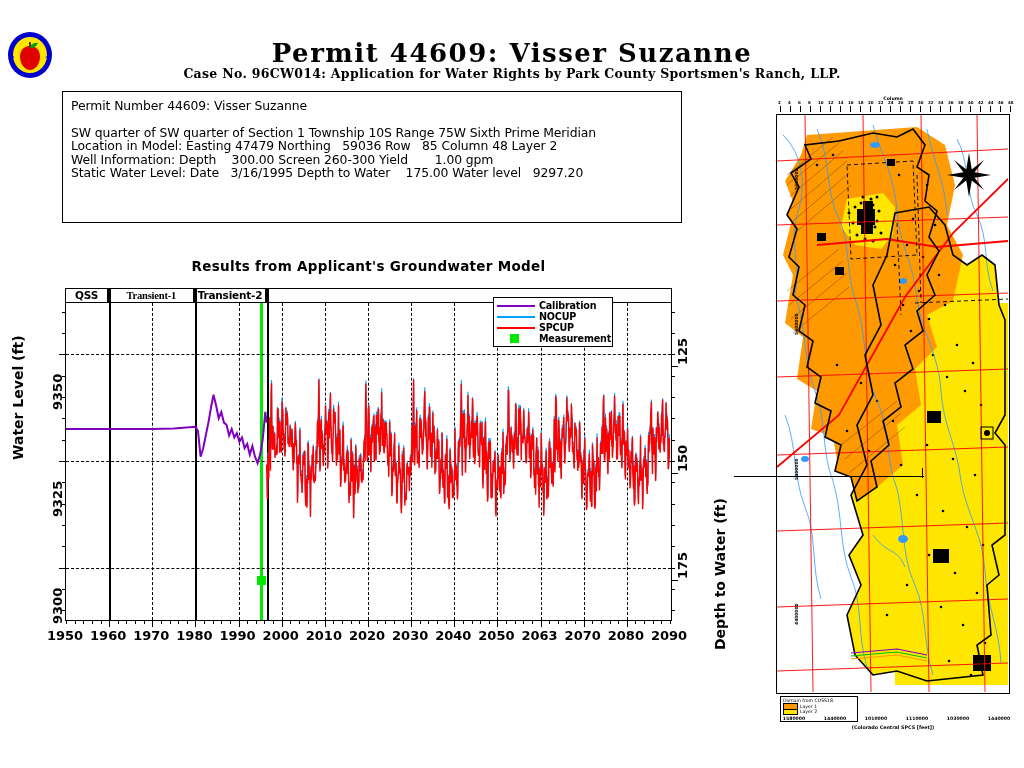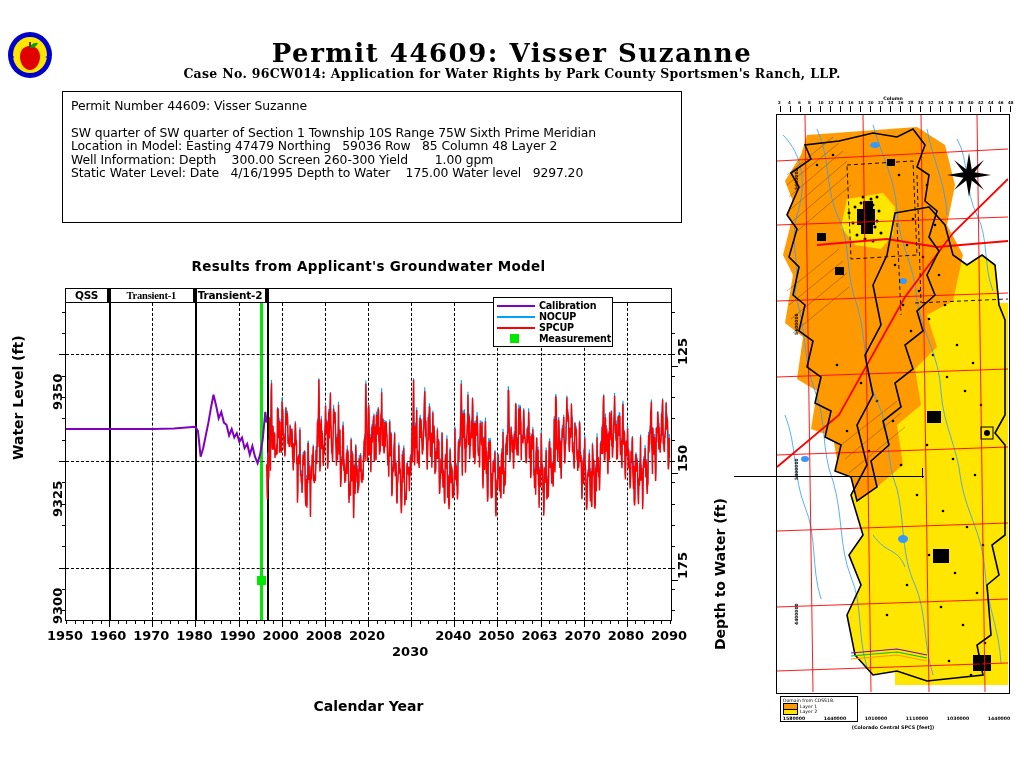--- a/index.html
+++ b/index.html
@@ -116,29 +116,28 @@
 </div>
 <div id="title-main">Permit 44609:   Visser Suzanne</div>
 <div id="title-sub">Case No. 96CW014: Application for Water Rights by Park County Sportsmen's Ranch, LLP.</div>
 
 <div id="infobox">
   <div class="ln">Permit Number 44609: Visser Suzanne</div>
   <div class="gap"></div>
   <div class="ln">SW quarter of SW quarter of Section 1 Township 10S Range 75W Sixth Prime Meridian</div>
   <div class="ln">Location in Model: Easting 47479 Northing   59036 Row   85 Column 48 Layer 2</div>
   <div class="ln">Well Information: Depth    300.00 Screen 260-300 Yield       1.00 gpm</div>
-  <div class="ln">Static Water Level: Date   4/16/1995 Depth to Water    175.00 Water level   9297.20</div>
+  <div class="ln">Static Water Level: Date   3/16/1995 Depth to Water    175.00 Water level   9297.20</div>
 </div>
 
 <div id="chart-wrap">
   <div id="chart-title">Results from Applicant's Groundwater Model</div>
 
   <div id="axis-y-title">Water Level (ft)</div>
   <div id="axis-y2-title">Depth to Water (ft)</div>
-  <div id="axis-x-title">Calendar Year</div>
 
   <div id="plot-frame">
     <div id="period-band">
         <div class="period bdr" style="left: 0px; width: 43.1429px;">QSS</div>
         <div class="period bdr" style="left: 43.1429px; width: 86.2857px; font-family: Liberation Serif, serif;">Transient-1</div>
         <div class="period bdr" style="left: 129.429px; width: 71.1857px;">Transient-2</div>
       </div>
     <svg id="plot-svg" width="604" height="330" viewBox="0 0 604 330" style="position:absolute;left:0;top:0;z-index:3;pointer-events:none;">
         <path d="M0.0 140.0 L43.1 140.0 L86.3 140.0 L107.9 139.5 L129.4 137.8 L132.0 142.1 L134.6 167.7 L137.2 159.2 L139.8 146.4 L142.4 133.6 L145.0 118.6 L147.5 105.8 L150.1 116.5 L152.7 129.3 L155.3 122.9 L157.9 133.6 L160.5 135.7 L163.1 146.4 L165.7 140.0 L168.3 148.5 L170.8 144.2 L173.4 152.8 L176.0 148.5 L178.6 159.2 L181.2 154.9 L183.8 165.6 L186.4 157.1 L189.0 167.7 L191.6 174.1 L194.1 165.6 L196.7 150.6 L199.3 122.9 L200.6 133.6 " fill="none" stroke="#8000c0" stroke-width="2"></path>
         <path d="M200.61 174.68 L200.97 184.18 L201.32 206.29 L201.67 197.77 L202.02 163.33 L202.37 170.61 L202.72 187.90 L203.07 150.16 L203.42 152.02 L203.77 127.83 L204.12 159.83 L204.47 180.25 L204.82 131.55 L205.17 100.38 L205.53 90.96 L205.88 138.75 L206.23 158.22 L206.58 156.98 L206.93 136.29 L207.28 142.22 L207.63 159.71 L207.98 153.71 L208.33 146.53 L208.68 142.66 L209.03 167.59 L209.38 161.30 L209.73 160.54 L210.09 164.00 L210.44 160.41 L210.79 154.12 L211.14 163.48 L211.49 117.98 L211.84 120.36 L212.19 118.95 L212.54 144.46 L212.89 147.65 L213.24 128.41 L213.59 159.89 L213.94 151.72 L214.29 158.04 L214.65 158.56 L215.00 129.88 L215.35 160.37 L215.70 150.72 L216.05 108.46 L216.40 126.48 L216.75 116.63 L217.10 140.12 L217.45 143.03 L217.80 145.54 L218.15 159.89 L218.50 144.55 L218.85 166.39 L219.21 160.65 L219.56 134.32 L219.91 117.69 L220.26 134.82 L220.61 127.60 L220.96 122.86 L221.31 121.66 L221.66 130.04 L222.01 153.56 L222.36 145.85 L222.71 149.48 L223.06 153.39 L223.41 154.92 L223.77 153.50 L224.12 135.25 L224.47 143.94 L224.82 144.84 L225.17 143.17 L225.52 157.44 L225.87 139.14 L226.22 144.53 L226.57 165.51 L226.92 169.25 L227.27 179.98 L227.62 153.68 L227.97 171.86 L228.33 156.52 L228.68 153.16 L229.03 141.42 L229.38 132.14 L229.73 142.26 L230.08 153.53 L230.43 150.81 L230.78 171.75 L231.13 167.60 L231.48 211.43 L231.83 198.21 L232.18 170.96 L232.53 165.11 L232.89 168.88 L233.24 171.36 L233.59 173.06 L233.94 138.23 L234.29 175.30 L234.64 186.18 L234.99 181.72 L235.34 191.71 L235.69 181.14 L236.04 203.10 L236.39 193.15 L236.74 178.45 L237.09 163.38 L237.45 163.23 L237.80 172.35 L238.15 172.41 L238.50 162.02 L238.85 162.34 L239.20 199.50 L239.55 209.33 L239.90 214.27 L240.25 192.99 L240.60 185.94 L240.95 215.97 L241.30 186.95 L241.65 193.73 L242.01 151.64 L242.36 152.57 L242.71 188.29 L243.06 173.50 L243.41 188.93 L243.76 180.74 L244.11 195.34 L244.46 226.38 L244.81 190.49 L245.16 175.62 L245.51 188.44 L245.86 181.28 L246.21 165.15 L246.57 169.42 L246.92 165.55 L247.27 155.52 L247.62 189.36 L247.97 187.74 L248.32 191.22 L248.67 185.35 L249.02 184.89 L249.37 191.01 L249.72 177.68 L250.07 156.99 L250.42 171.22 L250.77 171.13 L251.13 153.09 L251.48 129.77 L251.83 155.09 L252.18 142.32 L252.53 113.52 L252.88 89.34 L253.23 114.01 L253.58 153.30 L253.93 179.26 L254.28 173.66 L254.63 133.71 L254.98 131.95 L255.33 126.78 L255.69 158.82 L256.04 154.71 L256.39 141.32 L256.74 153.26 L257.09 169.37 L257.44 173.39 L257.79 155.77 L258.14 155.42 L258.49 164.06 L258.84 138.13 L259.19 134.13 L259.54 114.53 L259.89 129.98 L260.25 141.62 L260.60 144.52 L260.95 130.44 L261.30 133.98 L261.65 177.36 L262.00 171.18 L262.35 153.69 L262.70 119.81 L263.05 121.22 L263.40 146.53 L263.75 127.65 L264.10 113.42 L264.45 102.95 L264.81 132.45 L265.16 137.98 L265.51 154.51 L265.86 160.53 L266.21 161.77 L266.56 170.59 L266.91 152.96 L267.26 142.36 L267.61 115.86 L267.96 124.17 L268.31 122.50 L268.66 133.65 L269.01 122.54 L269.37 133.51 L269.72 148.10 L270.07 158.54 L270.42 173.89 L270.77 156.09 L271.12 144.66 L271.47 170.32 L271.82 149.03 L272.17 142.84 L272.52 112.76 L272.87 146.48 L273.22 163.98 L273.57 153.87 L273.93 139.77 L274.28 169.14 L274.63 195.24 L274.98 189.65 L275.33 176.27 L275.68 166.82 L276.03 174.88 L276.38 166.82 L276.73 140.02 L277.08 132.58 L277.43 140.78 L277.78 179.31 L278.13 169.81 L278.49 182.73 L278.84 190.38 L279.19 182.90 L279.54 188.39 L279.89 178.82 L280.24 174.55 L280.59 162.54 L280.94 181.35 L281.29 156.31 L281.64 164.60 L281.99 160.84 L282.34 171.35 L282.69 194.75 L283.05 210.32 L283.40 200.65 L283.75 192.53 L284.10 204.53 L284.45 204.94 L284.80 173.79 L285.15 148.52 L285.50 165.60 L285.85 188.58 L286.20 169.42 L286.55 161.68 L286.90 171.27 L287.25 199.49 L287.61 228.66 L287.96 208.49 L288.31 174.88 L288.66 180.11 L289.01 203.94 L289.36 191.69 L289.71 155.05 L290.06 162.39 L290.41 184.87 L290.76 175.59 L291.11 190.99 L291.46 176.23 L291.81 200.82 L292.17 195.33 L292.52 196.31 L292.87 194.44 L293.22 165.77 L293.57 174.47 L293.92 180.99 L294.27 173.49 L294.62 163.98 L294.97 170.18 L295.32 189.72 L295.67 190.21 L296.02 189.24 L296.37 180.02 L296.73 184.77 L297.08 188.18 L297.43 170.45 L297.78 163.55 L298.13 151.04 L298.48 149.53 L298.83 144.96 L299.18 168.55 L299.53 112.51 L299.88 91.47 L300.23 117.56 L300.58 116.51 L300.93 149.58 L301.29 169.01 L301.64 161.41 L301.99 159.85 L302.34 137.45 L302.69 114.76 L303.04 123.67 L303.39 162.99 L303.74 162.97 L304.09 157.96 L304.44 144.89 L304.79 181.04 L305.14 164.26 L305.49 159.81 L305.85 135.16 L306.20 140.54 L306.55 152.90 L306.90 132.42 L307.25 132.84 L307.60 126.93 L307.95 124.59 L308.30 171.09 L308.65 163.05 L309.00 136.68 L309.35 136.12 L309.70 148.02 L310.05 170.36 L310.41 122.60 L310.76 125.92 L311.11 132.55 L311.46 143.03 L311.81 131.46 L312.16 117.93 L312.51 120.55 L312.86 150.49 L313.21 152.16 L313.56 164.65 L313.91 137.71 L314.26 159.02 L314.61 138.24 L314.97 123.29 L315.32 132.18 L315.67 99.25 L316.02 136.46 L316.37 155.59 L316.72 143.16 L317.07 128.98 L317.42 149.18 L317.77 157.32 L318.12 162.71 L318.47 154.94 L318.82 131.00 L319.17 155.91 L319.53 137.81 L319.88 132.69 L320.23 131.86 L320.58 142.67 L320.93 144.30 L321.28 154.60 L321.63 167.12 L321.98 176.03 L322.33 163.51 L322.68 186.60 L323.03 162.48 L323.38 151.16 L323.73 130.26 L324.09 151.52 L324.44 166.43 L324.79 148.75 L325.14 142.70 L325.49 160.43 L325.84 205.33 L326.19 200.74 L326.54 185.43 L326.89 174.18 L327.24 179.49 L327.59 175.50 L327.94 156.64 L328.29 154.46 L328.65 142.86 L329.00 177.08 L329.35 184.47 L329.70 171.26 L330.05 171.91 L330.40 188.07 L330.75 211.36 L331.10 213.73 L331.45 190.58 L331.80 190.02 L332.15 182.79 L332.50 183.17 L332.85 153.61 L333.21 176.82 L333.56 169.67 L333.91 183.89 L334.26 179.12 L334.61 194.95 L334.96 210.51 L335.31 220.86 L335.66 215.48 L336.01 196.13 L336.36 161.44 L336.71 190.62 L337.06 181.70 L337.41 185.04 L337.77 156.21 L338.12 170.99 L338.47 185.82 L338.82 213.68 L339.17 206.78 L339.52 206.26 L339.87 203.27 L340.22 209.60 L340.57 195.80 L340.92 175.96 L341.27 172.59 L341.62 182.98 L341.97 181.19 L342.33 181.41 L342.68 177.29 L343.03 180.85 L343.38 199.31 L343.73 184.76 L344.08 185.17 L344.43 165.18 L344.78 181.25 L345.13 175.63 L345.48 162.50 L345.83 148.35 L346.18 133.18 L346.53 171.57 L346.89 149.19 L347.24 115.15 L347.59 89.33 L347.94 127.73 L348.29 161.74 L348.64 172.76 L348.99 158.78 L349.34 133.51 L349.69 155.75 L350.04 137.82 L350.39 135.62 L350.74 118.31 L351.09 159.21 L351.45 173.25 L351.80 160.39 L352.15 166.55 L352.50 168.36 L352.85 172.48 L353.20 175.77 L353.55 138.23 L353.90 128.29 L354.25 125.64 L354.60 146.57 L354.95 129.47 L355.30 133.56 L355.65 145.55 L356.01 153.09 L356.36 164.03 L356.71 157.18 L357.06 159.91 L357.41 141.46 L357.76 138.26 L358.11 123.32 L358.46 107.60 L358.81 98.35 L359.16 126.42 L359.51 143.86 L359.86 129.59 L360.21 147.46 L360.57 150.76 L360.92 165.09 L361.27 179.71 L361.62 161.98 L361.97 148.71 L362.32 124.72 L362.67 148.93 L363.02 134.03 L363.37 114.34 L363.72 118.38 L364.07 132.21 L364.42 165.69 L364.77 163.89 L365.13 143.00 L365.48 152.10 L365.83 174.89 L366.18 156.03 L366.53 144.36 L366.88 121.47 L367.23 152.05 L367.58 137.03 L367.93 135.64 L368.28 142.25 L368.63 148.31 L368.98 184.10 L369.33 164.63 L369.69 180.87 L370.04 159.05 L370.39 166.70 L370.74 166.96 L371.09 155.01 L371.44 138.51 L371.79 157.98 L372.14 166.99 L372.49 151.37 L372.84 149.99 L373.19 182.71 L373.54 204.33 L373.89 197.86 L374.25 187.72 L374.60 185.66 L374.95 168.87 L375.30 171.04 L375.65 181.03 L376.00 142.93 L376.35 152.06 L376.70 182.99 L377.05 198.15 L377.40 179.41 L377.75 186.02 L378.10 192.41 L378.45 211.23 L378.81 212.98 L379.16 173.89 L379.51 164.81 L379.86 165.78 L380.21 178.98 L380.56 156.41 L380.91 146.28 L381.26 179.77 L381.61 204.90 L381.96 206.29 L382.31 184.91 L382.66 209.15 L383.01 216.74 L383.37 211.07 L383.72 180.71 L384.07 158.44 L384.42 165.82 L384.77 174.96 L385.12 192.26 L385.47 175.26 L385.82 178.86 L386.17 179.42 L386.52 205.92 L386.87 194.28 L387.22 206.32 L387.57 195.38 L387.93 204.07 L388.28 183.35 L388.63 178.55 L388.98 137.59 L389.33 174.50 L389.68 187.67 L390.03 189.41 L390.38 174.31 L390.73 192.98 L391.08 192.87 L391.43 208.64 L391.78 199.74 L392.13 163.05 L392.49 150.29 L392.84 170.12 L393.19 152.85 L393.54 148.01 L393.89 155.64 L394.24 147.12 L394.59 129.22 L394.94 118.37 L395.29 91.07 L395.64 116.12 L395.99 161.60 L396.34 185.26 L396.69 139.72 L397.05 121.25 L397.40 147.92 L397.75 132.88 L398.10 125.75 L398.45 120.31 L398.80 156.75 L399.15 156.89 L399.50 182.76 L399.85 165.96 L400.20 146.97 L400.55 154.94 L400.90 144.14 L401.25 135.19 L401.61 131.09 L401.96 102.69 L402.31 124.00 L402.66 153.10 L403.01 128.56 L403.36 124.58 L403.71 166.78 L404.06 151.10 L404.41 153.40 L404.76 144.84 L405.11 145.44 L405.46 130.28 L405.81 145.31 L406.17 128.53 L406.52 108.22 L406.87 118.11 L407.22 155.96 L407.57 167.01 L407.92 159.27 L408.27 131.64 L408.62 174.22 L408.97 167.57 L409.32 163.00 L409.67 131.14 L410.02 132.92 L410.37 143.43 L410.73 131.14 L411.08 123.11 L411.43 130.09 L411.78 144.36 L412.13 161.51 L412.48 165.23 L412.83 164.71 L413.18 158.47 L413.53 177.45 L413.88 151.68 L414.23 131.38 L414.58 136.61 L414.93 142.59 L415.29 147.87 L415.64 155.32 L415.99 131.74 L416.34 156.95 L416.69 188.04 L417.04 195.76 L417.39 171.29 L417.74 147.49 L418.09 175.89 L418.44 177.55 L418.79 162.64 L419.14 134.96 L419.49 128.55 L419.85 157.45 L420.20 181.37 L420.55 158.62 L420.90 165.02 L421.25 198.22 L421.60 210.66 L421.95 204.25 L422.30 173.71 L422.65 149.15 L423.00 155.46 L423.35 159.58 L423.70 167.18 L424.05 149.09 L424.41 152.12 L424.76 179.52 L425.11 206.21 L425.46 207.84 L425.81 183.75 L426.16 207.12 L426.51 189.73 L426.86 183.86 L427.21 170.81 L427.56 174.36 L427.91 179.58 L428.26 169.54 L428.61 170.02 L428.97 161.03 L429.32 182.13 L429.67 219.66 L430.02 224.77 L430.37 196.74 L430.72 195.99 L431.07 188.99 L431.42 198.34 L431.77 180.33 L432.12 164.72 L432.47 178.44 L432.82 188.02 L433.17 180.28 L433.53 198.95 L433.88 176.66 L434.23 191.66 L434.58 203.66 L434.93 207.02 L435.28 171.99 L435.63 159.28 L435.98 173.55 L436.33 181.88 L436.68 166.58 L437.03 139.82 L437.38 165.56 L437.73 203.24 L438.09 186.02 L438.44 196.64 L438.79 178.59 L439.14 192.71 L439.49 183.96 L439.84 154.27 L440.19 158.99 L440.54 145.98 L440.89 151.26 L441.24 162.05 L441.59 142.13 L441.94 139.51 L442.29 97.27 L442.65 101.31 L443.00 130.63 L443.35 143.90 L443.70 153.19 L444.05 169.63 L444.40 158.07 L444.75 144.50 L445.10 137.09 L445.45 151.35 L445.80 143.33 L446.15 162.10 L446.50 160.64 L446.85 147.76 L447.21 163.08 L447.56 178.91 L447.91 162.23 L448.26 142.29 L448.61 157.13 L448.96 156.61 L449.31 136.07 L449.66 113.86 L450.01 115.50 L450.36 141.48 L450.71 156.03 L451.06 164.31 L451.41 148.06 L451.77 150.10 L452.12 164.12 L452.47 137.77 L452.82 115.48 L453.17 138.34 L453.52 143.79 L453.87 131.76 L454.22 115.90 L454.57 128.34 L454.92 132.02 L455.27 168.09 L455.62 145.34 L455.97 145.94 L456.33 147.24 L456.68 151.89 L457.03 150.40 L457.38 135.71 L457.73 118.91 L458.08 131.21 L458.43 147.91 L458.78 144.33 L459.13 148.12 L459.48 155.37 L459.83 165.71 L460.18 173.62 L460.53 167.24 L460.89 149.25 L461.24 137.26 L461.59 152.96 L461.94 138.98 L462.29 140.39 L462.64 119.18 L462.99 132.08 L463.34 165.43 L463.69 162.24 L464.04 143.48 L464.39 171.30 L464.74 186.44 L465.10 181.22 L465.45 160.54 L465.80 144.34 L466.15 157.61 L466.50 155.34 L466.85 137.98 L467.20 155.37 L467.55 145.36 L467.90 182.66 L468.25 182.30 L468.60 197.75 L468.95 188.26 L469.30 178.07 L469.66 202.06 L470.01 163.70 L470.36 158.75 L470.71 148.09 L471.06 168.17 L471.41 182.14 L471.76 160.68 L472.11 157.51 L472.46 195.29 L472.81 190.75 L473.16 215.65 L473.51 177.53 L473.86 195.94 L474.22 194.52 L474.57 196.07 L474.92 171.23 L475.27 140.77 L475.62 159.67 L475.97 183.43 L476.32 174.80 L476.67 178.52 L477.02 201.17 L477.37 192.88 L477.72 224.52 L478.07 214.03 L478.42 177.62 L478.78 192.01 L479.13 192.52 L479.48 189.64 L479.83 170.24 L480.18 158.49 L480.53 177.55 L480.88 208.81 L481.23 202.62 L481.58 186.63 L481.93 204.46 L482.28 204.40 L482.63 191.43 L482.98 160.12 L483.34 151.76 L483.69 149.23 L484.04 176.15 L484.39 158.71 L484.74 158.80 L485.09 173.07 L485.44 182.64 L485.79 194.00 L486.14 186.38 L486.49 172.30 L486.84 184.48 L487.19 195.88 L487.54 174.49 L487.90 155.92 L488.25 127.12 L488.60 153.98 L488.95 180.78 L489.30 150.59 L489.65 105.27 L490.00 106.00 L490.35 114.02 L490.70 155.97 L491.05 156.12 L491.40 155.56 L491.75 168.62 L492.10 151.97 L492.46 129.71 L492.81 127.92 L493.16 140.30 L493.51 159.82 L493.86 176.97 L494.21 148.70 L494.56 164.47 L494.91 178.41 L495.26 188.88 L495.61 155.93 L495.96 147.88 L496.31 135.85 L496.66 147.88 L497.02 139.12 L497.37 138.19 L497.72 125.40 L498.07 146.27 L498.42 160.58 L498.77 173.35 L499.12 160.30 L499.47 148.73 L499.82 152.12 L500.17 134.63 L500.52 125.46 L500.87 106.49 L501.22 123.57 L501.58 119.63 L501.93 131.08 L502.28 123.17 L502.63 129.94 L502.98 153.96 L503.33 161.15 L503.68 154.67 L504.03 138.25 L504.38 139.67 L504.73 145.78 L505.08 136.15 L505.43 114.04 L505.78 126.21 L506.14 128.35 L506.49 159.12 L506.84 151.77 L507.19 163.19 L507.54 162.14 L507.89 172.01 L508.24 178.85 L508.59 154.28 L508.94 132.80 L509.29 144.45 L509.64 139.51 L509.99 136.49 L510.34 140.12 L510.70 157.35 L511.05 168.50 L511.40 160.00 L511.75 178.59 L512.10 160.72 L512.45 176.03 L512.80 175.75 L513.15 155.67 L513.50 131.57 L513.85 135.04 L514.20 162.55 L514.55 170.66 L514.90 162.66 L515.26 170.66 L515.61 190.06 L515.96 208.97 L516.31 184.79 L516.66 185.75 L517.01 168.51 L517.36 170.19 L517.71 192.87 L518.06 159.51 L518.41 162.22 L518.76 146.23 L519.11 171.47 L519.46 178.04 L519.82 186.05 L520.17 200.43 L520.52 219.91 L520.87 216.44 L521.22 202.56 L521.57 188.11 L521.92 180.12 L522.27 180.95 L522.62 185.06 L522.97 171.98 L523.32 160.63 L523.67 178.48 L524.02 194.95 L524.38 209.58 L524.73 178.94 L525.08 188.85 L525.43 211.21 L525.78 216.69 L526.13 192.26 L526.48 153.55 L526.83 161.13 L527.18 171.27 L527.53 183.32 L527.88 170.50 L528.23 192.88 L528.58 215.69 L528.94 215.81 L529.29 211.83 L529.64 175.20 L529.99 179.17 L530.34 201.15 L530.69 178.21 L531.04 144.38 L531.39 166.96 L531.74 182.54 L532.09 175.25 L532.44 167.74 L532.79 186.65 L533.14 182.45 L533.50 200.35 L533.85 184.52 L534.20 171.29 L534.55 151.64 L534.90 159.98 L535.25 156.83 L535.60 163.43 L535.95 139.54 L536.30 135.14 L536.65 164.22 L537.00 131.39 L537.35 112.02 L537.70 105.22 L538.06 143.43 L538.41 168.10 L538.76 169.80 L539.11 160.56 L539.46 124.49 L539.81 150.99 L540.16 160.37 L540.51 136.16 L540.86 141.10 L541.21 149.10 L541.56 170.97 L541.91 183.54 L542.26 146.12 L542.62 142.31 L542.97 170.29 L543.32 166.36 L543.67 122.67 L544.02 130.76 L544.37 138.57 L544.72 139.33 L545.07 150.66 L545.42 121.34 L545.77 155.13 L546.12 144.02 L546.47 167.72 L546.82 156.03 L547.18 153.96 L547.53 137.05 L547.88 129.98 L548.23 124.51 L548.58 103.96 L548.93 122.84 L549.28 140.86 L549.63 137.98 L549.98 149.25 L550.33 131.23 L550.68 169.13 L551.03 155.60 L551.38 167.12 L551.74 150.90 L552.09 127.51 L552.44 126.42 L552.79 146.05 L553.14 123.06 L553.49 130.62 L553.84 123.87 L554.19 153.49 L554.54 165.54 L554.89 149.04 L555.24 158.31 L555.59 171.41 L555.94 176.50 L556.30 139.84 L556.65 120.37 L557.00 111.87 L557.35 153.18 L557.70 153.93 L558.05 141.14 L558.40 141.80 L558.75 153.58 L559.10 181.51 L559.45 186.96 L559.80 166.05 L560.15 151.13 L560.50 163.85 L560.86 152.22 L561.21 155.34 L561.56 135.90 L561.91 155.61 L562.26 177.62 L562.61 159.39 L562.96 165.45 L563.31 174.98 L563.66 179.60 L564.01 196.30 L564.36 194.69 L564.71 183.59 L565.06 161.51 L565.42 169.79 L565.77 170.94 L566.12 150.73 L566.47 146.91 L566.82 181.18 L567.17 187.56 L567.52 197.84 L567.87 173.38 L568.22 211.14 L568.57 215.27 L568.92 208.69 L569.27 176.79 L569.62 166.71 L569.98 163.30 L570.33 181.46 L570.68 165.26 L571.03 179.86 L571.38 170.27 L571.73 188.75 L572.08 201.67 L572.43 211.33 L572.78 196.90 L573.13 187.45 L573.48 195.84 L573.83 170.49 L574.18 176.07 L574.54 145.39 L574.89 189.26 L575.24 178.19 L575.59 175.62 L575.94 181.66 L576.29 188.54 L576.64 217.30 L576.99 204.73 L577.34 175.61 L577.69 167.85 L578.04 168.06 L578.39 176.76 L578.74 170.15 L579.10 155.91 L579.45 171.53 L579.80 186.45 L580.15 176.54 L580.50 170.08 L580.85 195.05 L581.20 201.16 L581.55 192.31 L581.90 194.48 L582.25 162.82 L582.60 142.71 L582.95 161.98 L583.30 152.13 L583.66 153.10 L584.01 136.62 L584.36 144.59 L584.71 120.00 L585.06 119.54 L585.41 110.40 L585.76 154.95 L586.11 158.70 L586.46 181.10 L586.81 137.90 L587.16 143.35 L587.51 149.50 L587.86 164.16 L588.22 150.43 L588.57 145.12 L588.92 156.58 L589.27 172.15 L589.62 190.45 L589.97 176.70 L590.32 137.73 L590.67 149.41 L591.02 139.16 L591.37 141.37 L591.72 122.15 L592.07 126.42 L592.42 133.17 L592.78 158.29 L593.13 134.33 L593.48 157.14 L593.83 151.48 L594.18 162.76 L594.53 145.05 L594.88 152.57 L595.23 143.67 L595.58 123.02 L595.93 145.20 L596.28 117.48 L596.63 109.17 L596.98 132.31 L597.34 153.22 L597.69 150.40 L598.04 158.07 L598.39 161.93 L598.74 143.97 L599.09 145.05 L599.44 138.74 L599.79 127.25 L600.14 112.72 L600.49 138.62 L600.84 123.87 L601.19 128.13 L601.54 130.80 L601.90 151.82 L602.25 176.99 L602.60 176.05 L602.95 168.21 L603.30 145.10 L603.65 155.35 L604.00 166.47 " fill="none" stroke="#00a0ff" stroke-width="1.1"></path>
@@ -312,23 +311,23 @@
     <div class="ylab-l" style="top: 103.243px; left: 0px; width: 57px;">9350</div>
     <div class="ylab-r" style="top: 115.2px; left: 682px;">125</div>
     <div class="ylab-r" style="top: 221.957px; left: 682px;">150</div>
     <div class="ylab-r" style="top: 328.714px; left: 682px;">175</div>
     <div class="xlab" style="left: 65px; top: 378px;">1950</div>
     <div class="xlab" style="left: 108.143px; top: 378px;">1960</div>
     <div class="xlab" style="left: 151.286px; top: 378px;">1970</div>
     <div class="xlab" style="left: 194.429px; top: 378px;">1980</div>
     <div class="xlab" style="left: 237.571px; top: 378px;">1990</div>
     <div class="xlab" style="left: 280.714px; top: 378px;">2000</div>
-    <div class="xlab" style="left: 323.857px; top: 378px;">2008</div>
+    <div class="xlab" style="left: 323.857px; top: 378px;">2010</div>
     <div class="xlab" style="left: 367px; top: 378px;">2020</div>
-    <div class="xlab" style="left: 410.143px; top: 394px;">2030</div>
+    <div class="xlab" style="left: 410.143px; top: 378px;">2030</div>
     <div class="xlab" style="left: 453.286px; top: 378px;">2040</div>
     <div class="xlab" style="left: 496.429px; top: 378px;">2050</div>
     <div class="xlab" style="left: 539.571px; top: 378px;">2063</div>
     <div class="xlab" style="left: 582.714px; top: 378px;">2070</div>
     <div class="xlab" style="left: 625.857px; top: 378px;">2080</div>
     <div class="xlab" style="left: 669px; top: 378px;">2090</div>
   </div>
 
 <div id="map-wrap">
   <div id="map-toplabel">Column</div>

